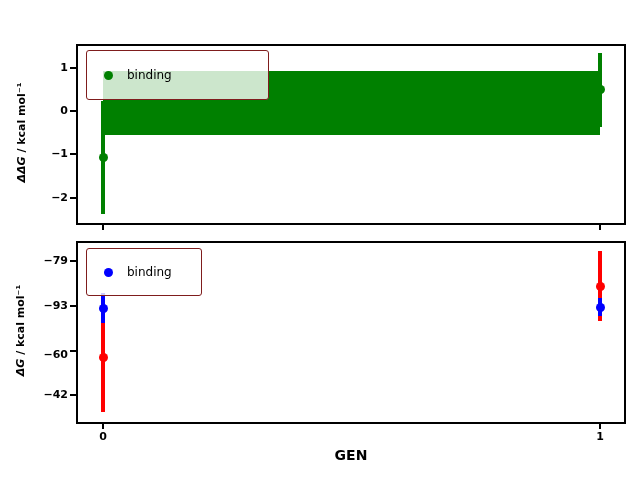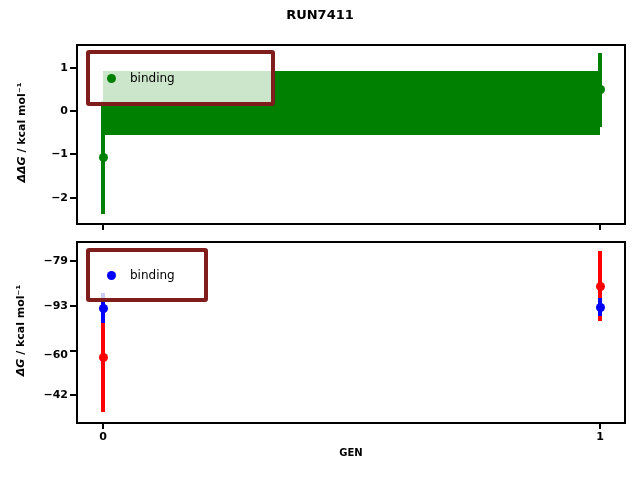--- a/index.html
+++ b/index.html
@@ -31,53 +31,52 @@
     position:absolute;width:26px;display:flex;align-items:center;justify-content:center;
   }
   #ylabel1{left:8px;top:44px;height:177px;}
   #ylabel2{left:8px;top:241px;height:179px;}
   .ylabel .rot{
     transform:rotate(-90deg);white-space:nowrap;font-size:11px;font-weight:bold;
   }
   .ylabel .math{font-style:italic;}
   .xlabel{
     position:absolute;left:76px;top:447px;width:550px;text-align:center;
-    font-size:10px;font-weight:bold;
+    font-size:14px;font-weight:bold;
   }
   .band{position:absolute;background:#008000;}
   .vline{position:absolute;width:4px;}
   .vline.green{background:#008000;}
   .vline.red{background:#ff0000;}
   .vline.blue{background:#0000ff;}
   .marker{position:absolute;width:9px;height:9px;border-radius:50%;}
   .marker.green{background:#008000;}
   .marker.red{background:#ff0000;}
   .marker.blue{background:#0000ff;}
   .legend{
     position:absolute;background:rgba(255,255,255,0.8);
-    border:4px solid #7f1d1d;border-radius:3px;padding:4px 2px;
+    border:1px solid #7f1d1d;border-radius:3px;padding:4px 2px;
     display:flex;flex-direction:column;justify-content:space-around;z-index:5;
   }
   #legend1{left:8px;top:4px;width:177px;height:40px;}
   #legend2{left:8px;top:5px;width:110px;height:38px;}
   .legend-row{display:flex;align-items:center;height:20px;}
   .legend-handle{width:38px;display:flex;align-items:center;justify-content:center;flex:0 0 38px;}
   .legend-dot{width:9px;height:9px;border-radius:50%;}
   .legend-dot.green{background:#008000;}
   .legend-dot.blue{background:#0000ff;}
   .legend-dot.red{background:#ff0000;}
   .legend-dash{width:32px;border-top:2px dotted #008000;}
   .legend-label{font-size:12px;white-space:nowrap;}
 </style>
 </head>
 <body>
 
 <div id="figure">
 
-  <div class="fig-title">RUN7411</div>
 
   <div class="ylabel" id="ylabel1">
     <span class="rot"><span class="math">ΔΔG</span><span> / kcal mol⁻¹</span></span>
   </div>
 
   <div class="ylabel" id="ylabel2">
     <span class="rot"><span class="math">ΔG</span><span> / kcal mol⁻¹</span></span>
   </div>
 
   <div class="axes" id="ax1">

